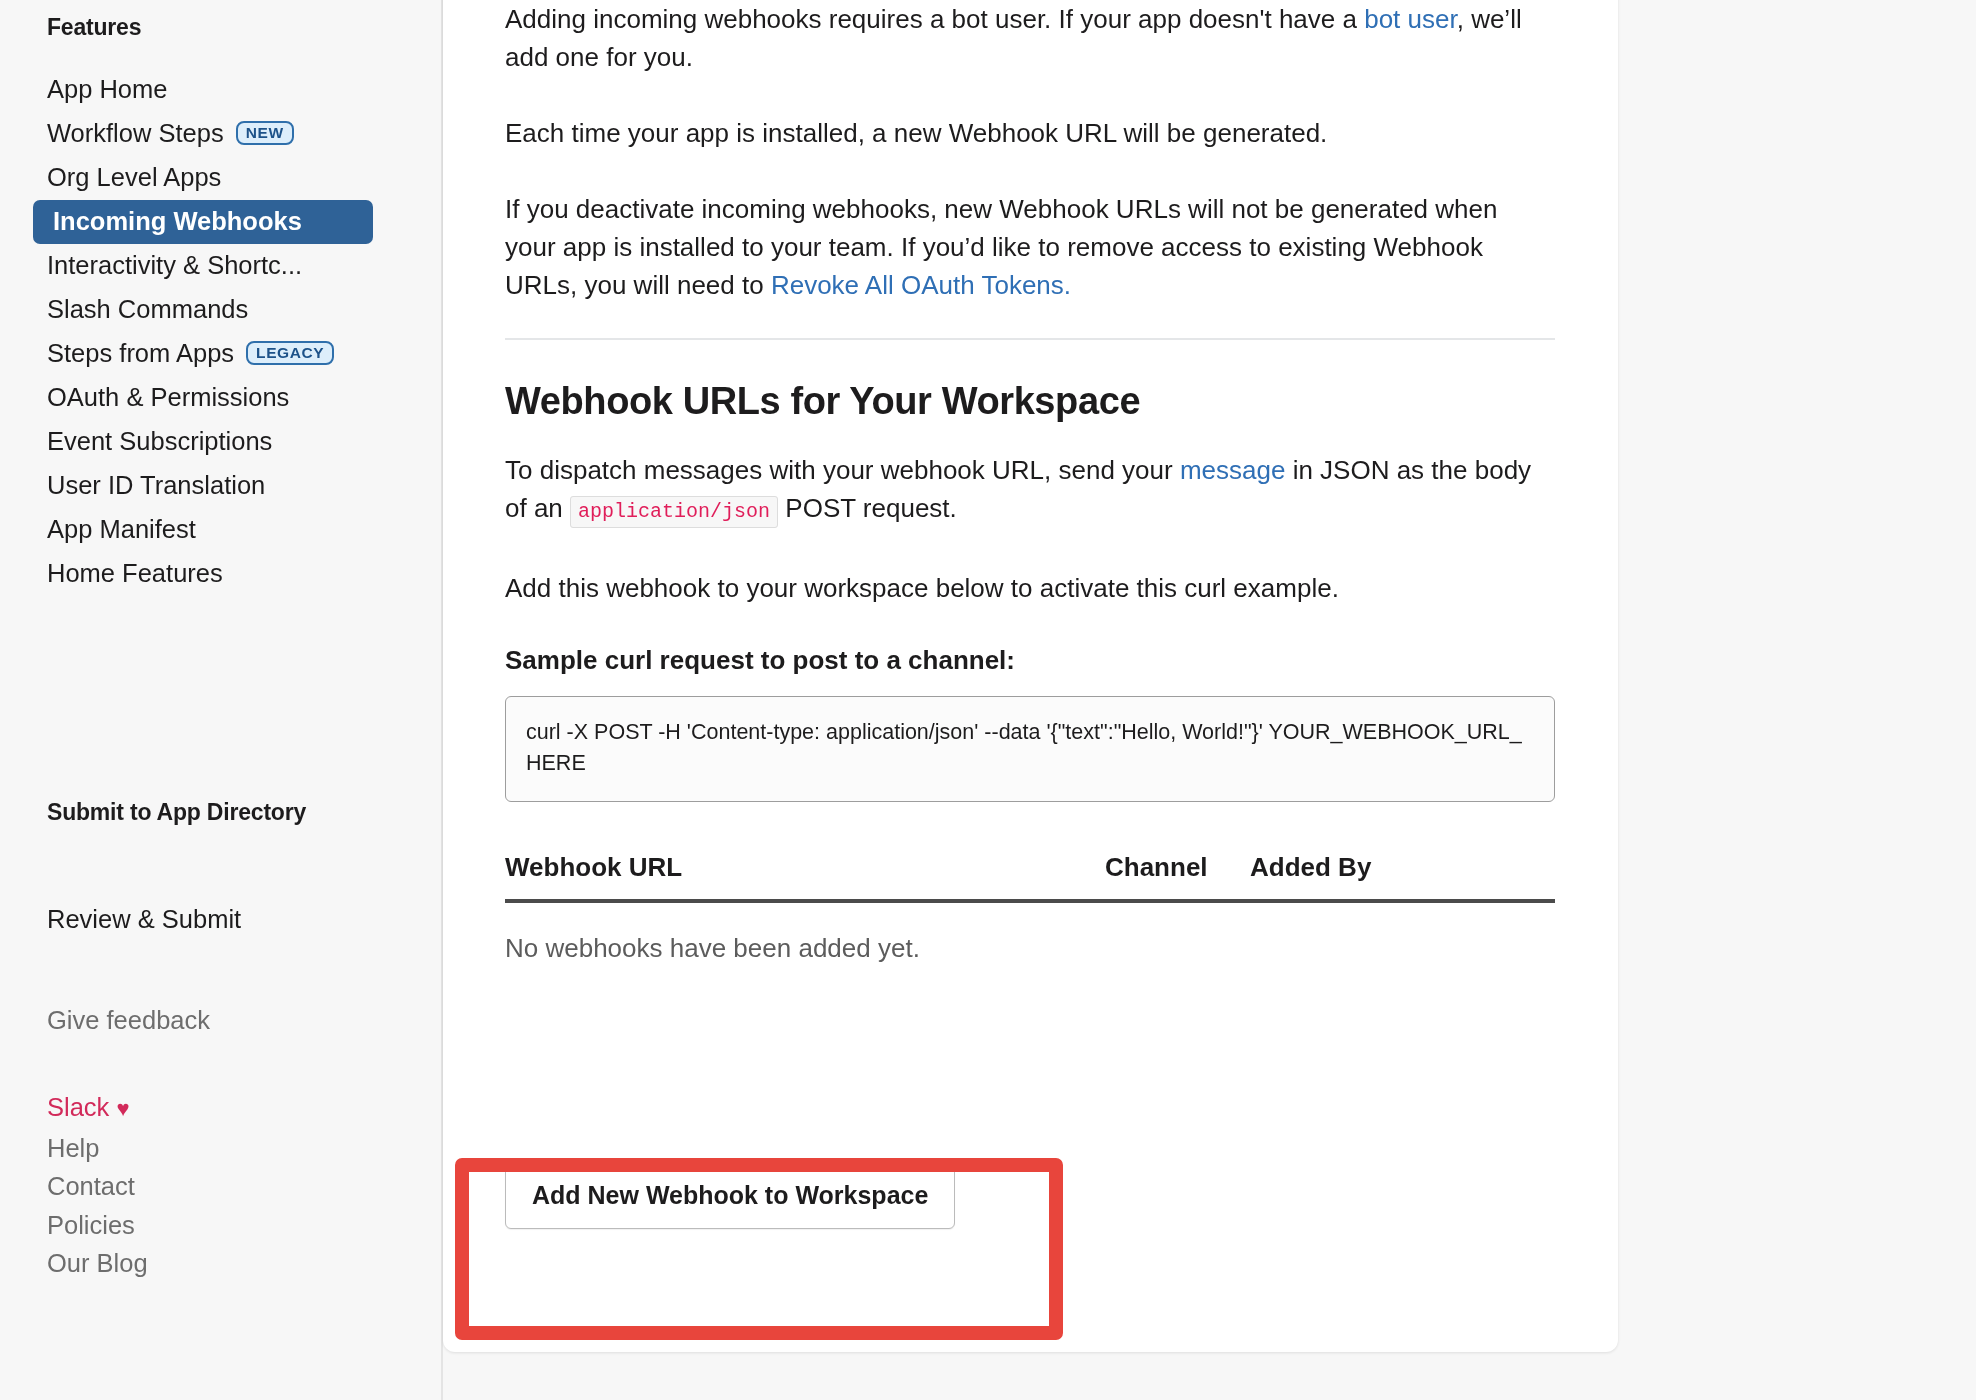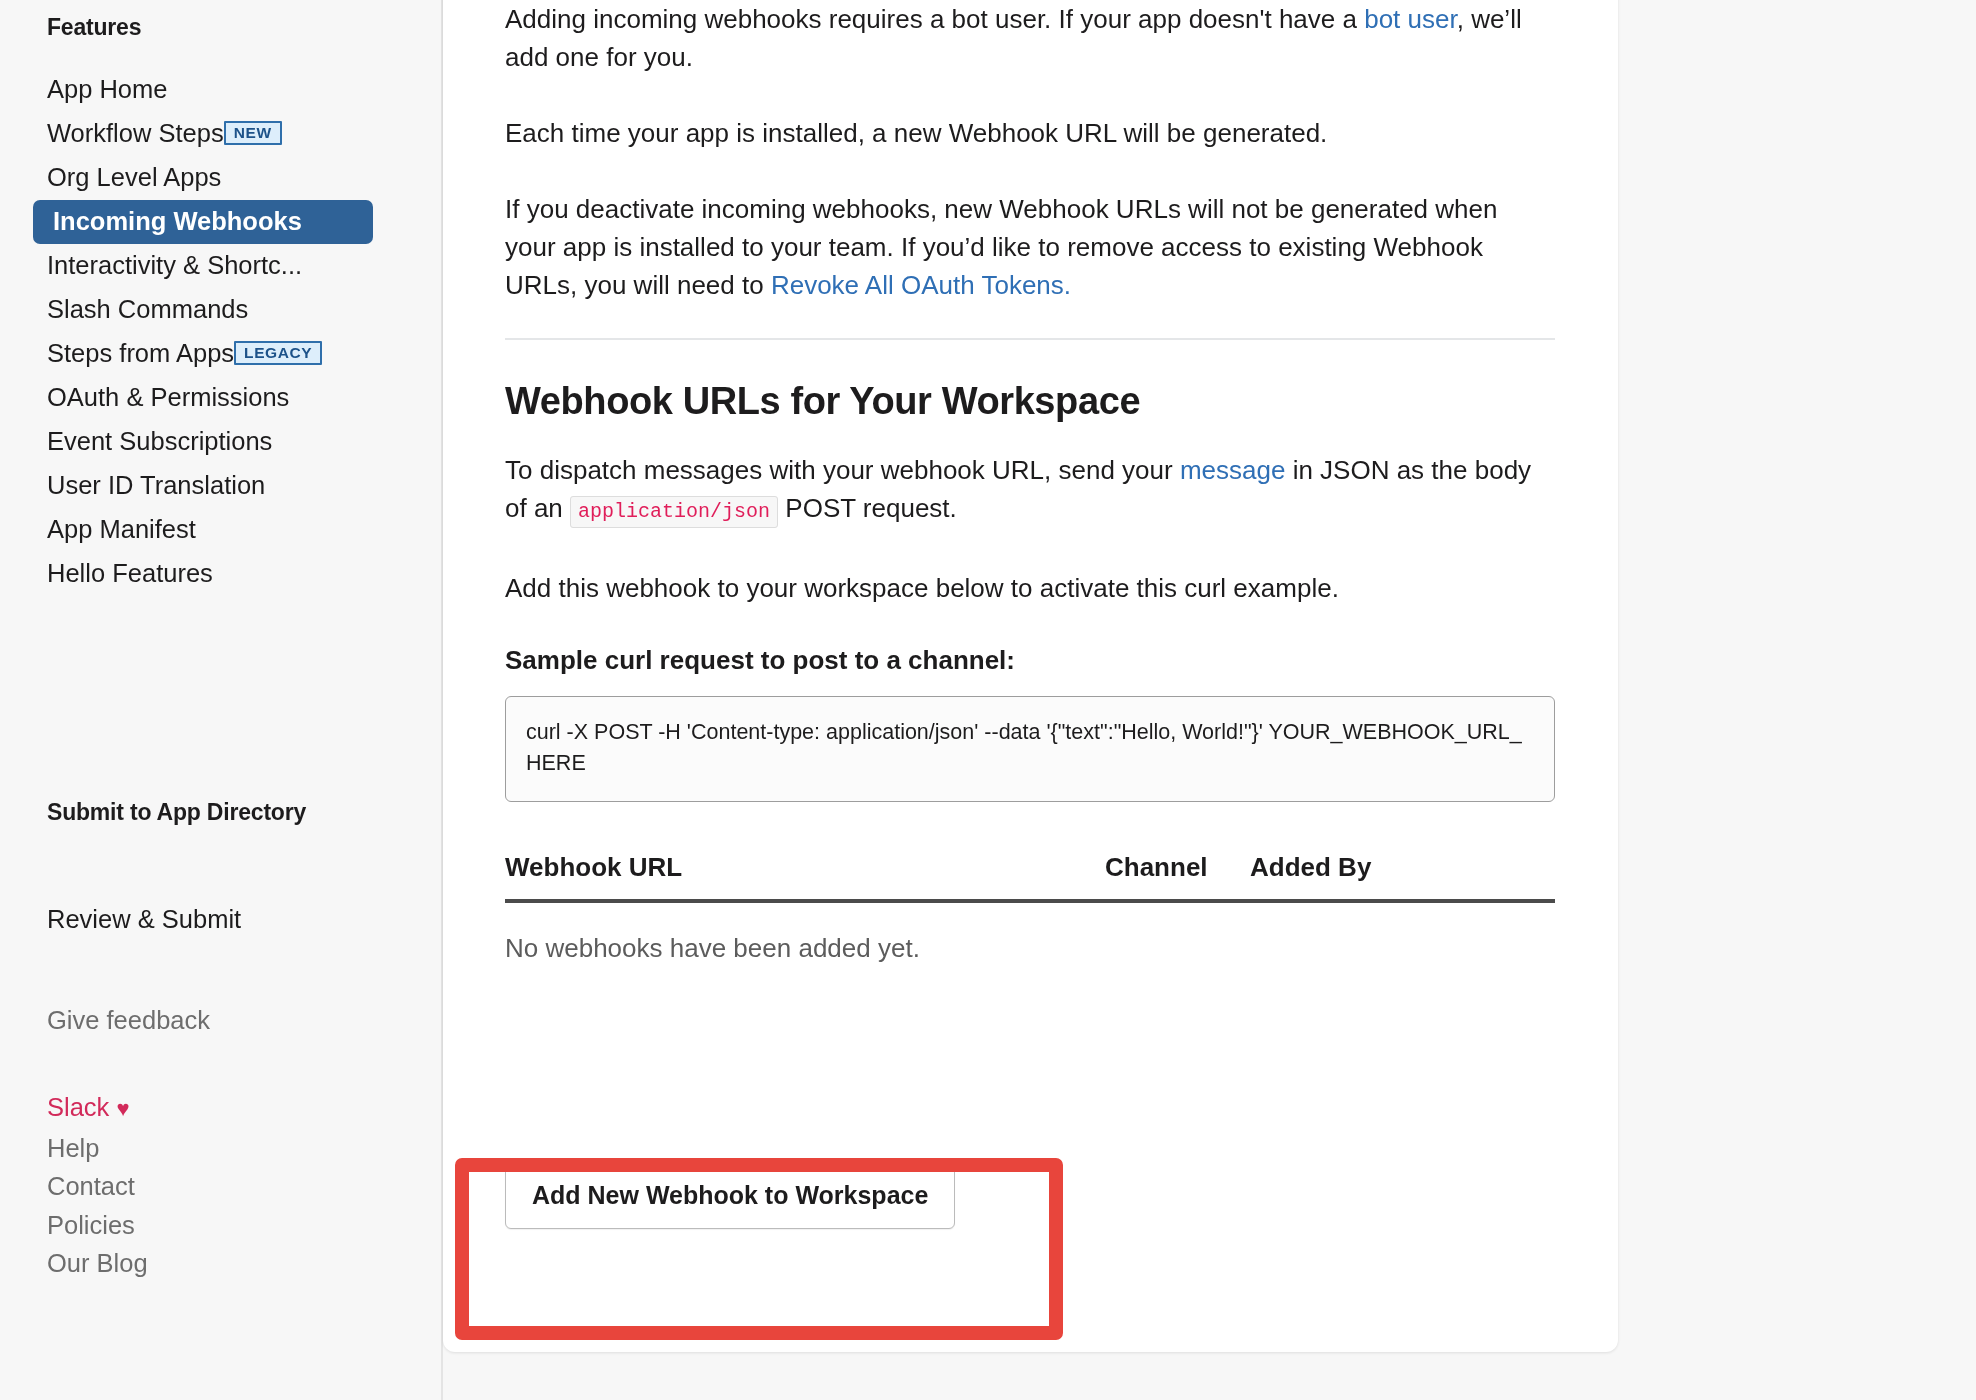--- a/index.html
+++ b/index.html
@@ -67,28 +67,28 @@
     border-radius: 7px;
     color: #ffffff;
     font-weight: bold;
     margin-left: 33px;
     padding-left: 20px;
     width: 340px;
   }
 
   .badge {
     display: inline-block;
-    margin-left: 0;
+    margin-left: 12px;
     font-size: 15.5px;
     font-weight: bold;
     letter-spacing: 0.6px;
     color: #1d5289;
     background: #ddeefb;
     border: 2px solid #2f6fab;
-    border-radius: 1px;
+    border-radius: 8px;
     padding: 2px 8px 3px 8px;
     line-height: 1;
     position: relative;
     top: -1px;
   }
 
   #features-nav { position: absolute; top: 68px; left: 0; width: 443px; }
   #features-nav .nav-item { margin-bottom: 0; }
 
   #submit-nav { position: absolute; top: 898px; left: 0; width: 352px; }
@@ -288,21 +288,21 @@
         <li class="nav-item">
           <span class="label">Event Subscriptions</span>
         </li>
         <li class="nav-item">
           <span class="label">User ID Translation</span>
         </li>
         <li class="nav-item">
           <span class="label">App Manifest</span>
         </li>
         <li class="nav-item">
-          <span class="label">Hello Features</span>
+          <span class="label">Home Features</span>
         </li>
       </ul>
 
     <h1 id="submit-heading" class="side-heading">Submit to App Directory</h1>
 
     <ul id="submit-nav" class="nav-list">
         <li class="nav-item">
           <span class="label">Review &amp; Submit</span>
         </li>
       </ul>

